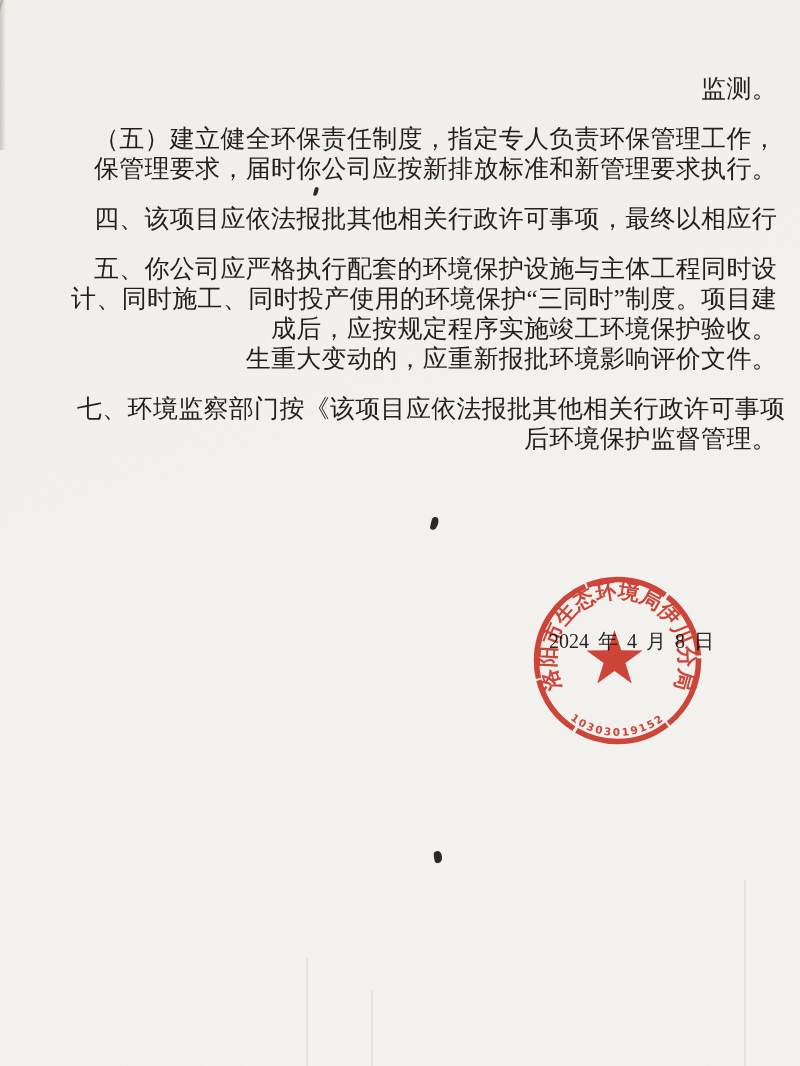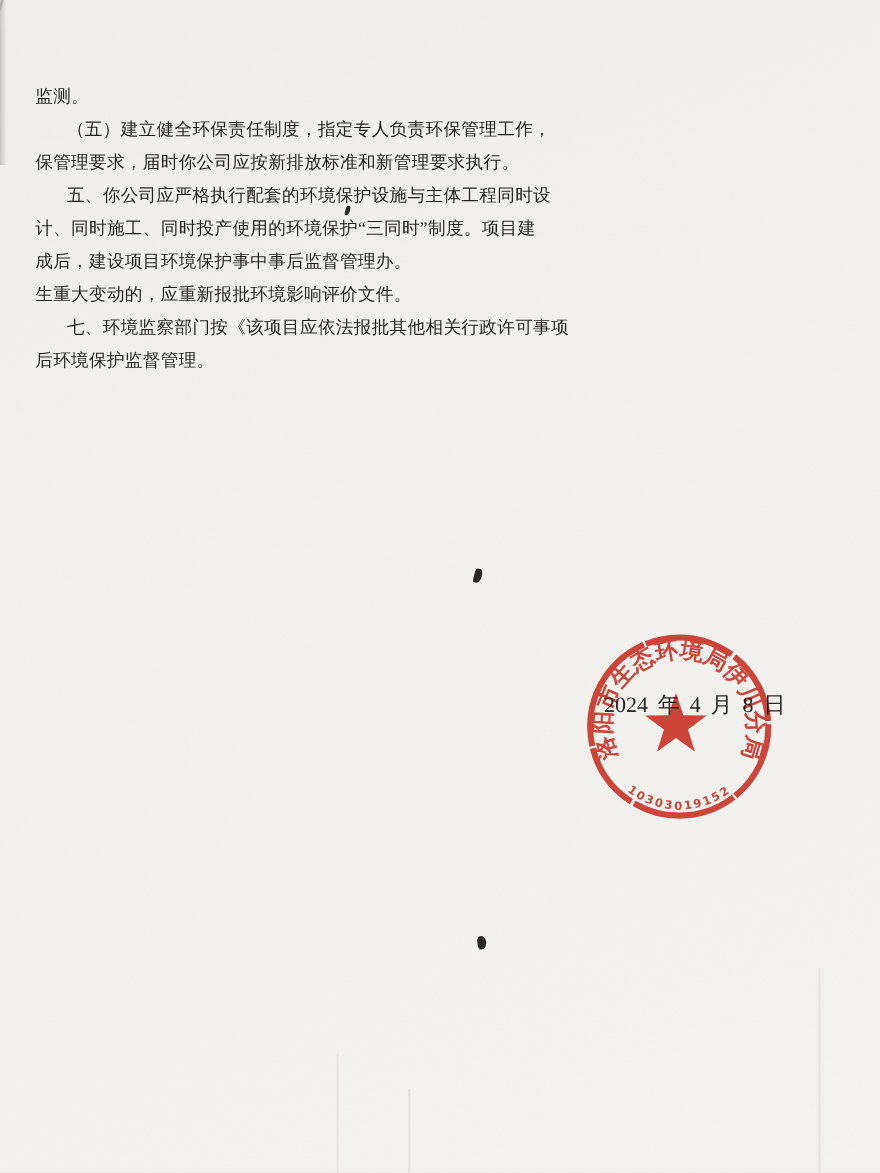--- a/index.html
+++ b/index.html
@@ -25,24 +25,24 @@
   }
   .v-crease.c1{left:306px;top:958px;height:108px;}
   .v-crease.c2{left:371px;top:990px;height:76px;}
   .v-crease.c3{left:744px;top:880px;height:186px;}
 
   .text-block{
     position:absolute;left:32px;top:74px;width:745px;
     color:#221f1c;
   }
   .line{
-    height:30px;line-height:30px;font-size:16px;
-    white-space:nowrap;letter-spacing:.3px;
+    height:30px;line-height:30px;font-size:25px;
+    white-space:nowrap;letter-spacing:.3px;text-align:right;
   }
-  .line.indent{text-indent:1.8em;}
+  .line.indent{text-indent:1.8em;margin-top:20px;}
 
   .mark{position:absolute;background:#2a2724;}
   .mark.m0{left:314px;top:187px;width:4px;height:9px;border-radius:60% 40% 70% 30%/30% 60% 70% 40%;transform:rotate(16deg);}
   .mark.m1{left:431px;top:517px;width:7px;height:13px;border-radius:55% 45% 75% 25%/35% 65% 70% 30%;transform:rotate(14deg);}
   .mark.m2{left:434px;top:851px;width:8px;height:12px;border-radius:45% 55% 60% 40%/45% 55% 60% 40%;transform:rotate(-8deg);}
 
   .seal{
     position:absolute;left:530px;top:573px;width:175px;height:175px;
     mix-blend-mode:multiply;opacity:.92;
   }
@@ -72,23 +72,24 @@
   <div class="edge-shade"></div>
   <div class="crease-line"></div>
   <div class="v-crease c1"></div>
   <div class="v-crease c2"></div>
   <div class="v-crease c3"></div>
 
   <div class="text-block">
       <div class="line">监测。</div>
       <div class="line indent">（五）建立健全环保责任制度，指定专人负责环保管理工作，</div>
       <div class="line">保管理要求，届时你公司应按新排放标准和新管理要求执行。</div>
+      <div class="line indent">四、该项目应依法报批其他相关行政许可事项，最终以相应行</div>
       <div class="line indent">五、你公司应严格执行配套的环境保护设施与主体工程同时设</div>
       <div class="line">计、同时施工、同时投产使用的环境保护“三同时”制度。项目建</div>
-      <div class="line">成后，建设项目环境保护事中事后监督管理办。</div>
+      <div class="line">成后，应按规定程序实施竣工环境保护验收。</div>
       <div class="line">生重大变动的，应重新报批环境影响评价文件。</div>
       <div class="line indent">七、环境监察部门按《该项目应依法报批其他相关行政许可事项</div>
       <div class="line">后环境保护监督管理。</div>
     </div>
 
   <div class="mark m0"></div>
   <div class="mark m1"></div>
   <div class="mark m2"></div>
 
   <div class="seal">

